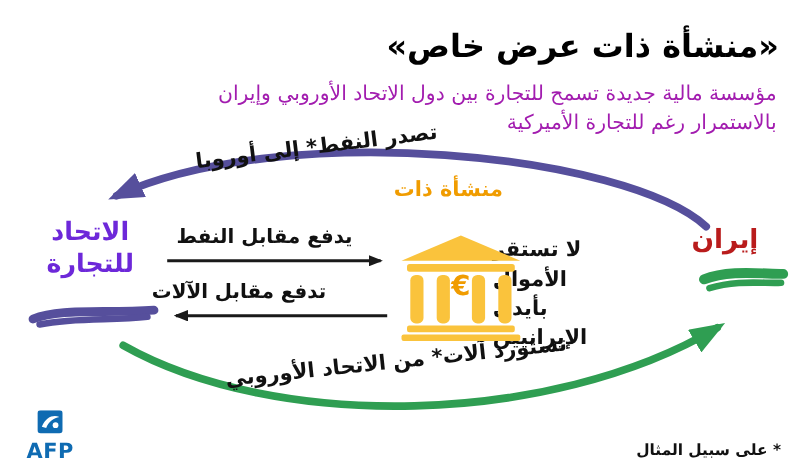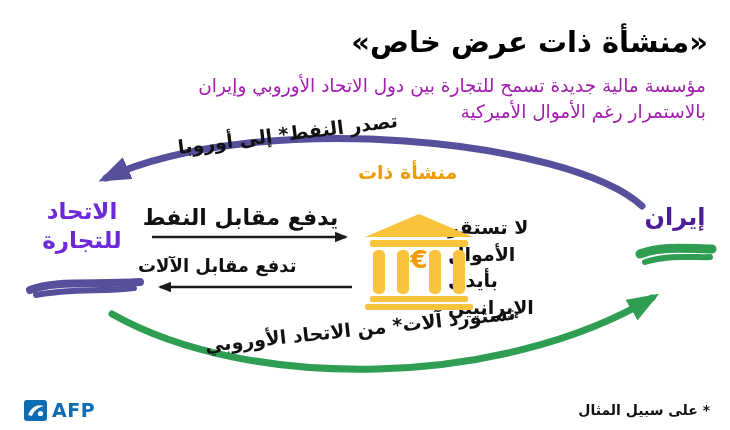--- a/index.html
+++ b/index.html
@@ -9,28 +9,28 @@
     color:#111;overflow:hidden;margin:0 auto;
   }
   .abs{position:absolute;}
   .rtl{direction:rtl;unicode-bidi:plaintext;}
   .nowrap{white-space:nowrap;}
   .title{top:6px;right:22px;font-size:29px;font-weight:bold;color:#000;}
   .subtitle{top:54px;right:24px;left:130px;font-size:18.5px;line-height:1.42;text-align:right;color:#a21caf;}
   .overlay{left:0;top:0;}
   .top-flow{left:178px;top:136px;font-size:19px;font-weight:bold;transform:rotate(-7deg);transform-origin:left center;}
   .eu-label{left:16px;top:197px;width:132px;text-align:center;font-size:23px;font-weight:bold;line-height:1.25;color:#6d28d9;}
-  .iran-label{left:632px;top:203px;width:86px;text-align:center;font-size:24px;font-weight:bold;color:#4c1d95;}
+  .iran-label{left:616px;top:203px;width:86px;text-align:center;font-size:24px;font-weight:bold;color:#b91c1c;}
   .spv-label{left:358px;top:161px;width:124px;text-align:left;font-size:19px;font-weight:bold;line-height:1.22;color:#f09c00;}
-  .pay-oil{left:138px;top:205px;width:205px;text-align:center;font-size:22px;font-weight:bold;}
+  .pay-oil{left:138px;top:205px;width:205px;text-align:center;font-size:18px;font-weight:bold;}
   .pay-machines{left:138px;top:255px;width:205px;text-align:left;font-size:18px;font-weight:bold;}
   .money-note{left:448px;top:214px;width:142px;text-align:left;font-size:19px;font-weight:bold;line-height:1.4;}
   .bottom-flow{left:205px;top:334px;font-size:19px;font-weight:bold;transform:rotate(-6deg);transform-origin:left center;}
   .bank{left:363px;top:212px;}
-  .afp{left:24px;bottom:9px;display:flex;align-items:center;gap:5px;}
+  .afp{left:24px;bottom:9px;display:flex;align-items:center;gap:5px;flex-direction:column;}
   .afp-text{color:#0f6bb2;font-weight:bold;font-size:19px;letter-spacing:.5px;}
   .footnote{right:20px;bottom:12px;font-size:14px;font-weight:bold;text-align:right;}
 </style>
 </head>
 <body>
 
 <div class="canvas">
 
   <svg class="abs overlay" width="730" height="430" viewBox="0 0 730 430">
     <defs>
@@ -61,21 +61,21 @@
     <g>
       <path d="M 640 254 C 662 245, 692 249, 712 249" fill="none" stroke-width="9" stroke-linecap="round" stroke="#2f9e52"></path>
       <path d="M 645 262 C 670 254, 696 258, 710 257" fill="none" stroke-width="6" stroke-linecap="round" stroke="#2f9e52"></path>
     </g>
   </svg>
 
   <h1 class="abs title rtl nowrap">«منشأة ذات عرض خاص»</h1>
 
   <p class="abs subtitle rtl">
     <span>مؤسسة مالية جديدة تسمح للتجارة بين دول الاتحاد الأوروبي وإيران</span><br>
-    <span>بالاستمرار رغم الأموال الأميركية</span>
+    <span>بالاستمرار رغم للتجارة الأميركية</span>
   </p>
 
   <div class="abs top-flow rtl nowrap">تصدر النفط* إلى أوروبا</div>
 
   <div class="abs eu-label rtl">
     <span>الاتحاد</span><br>
     <span>للتجارة</span>
   </div>
 
   <div class="abs iran-label rtl">إيران</div>

